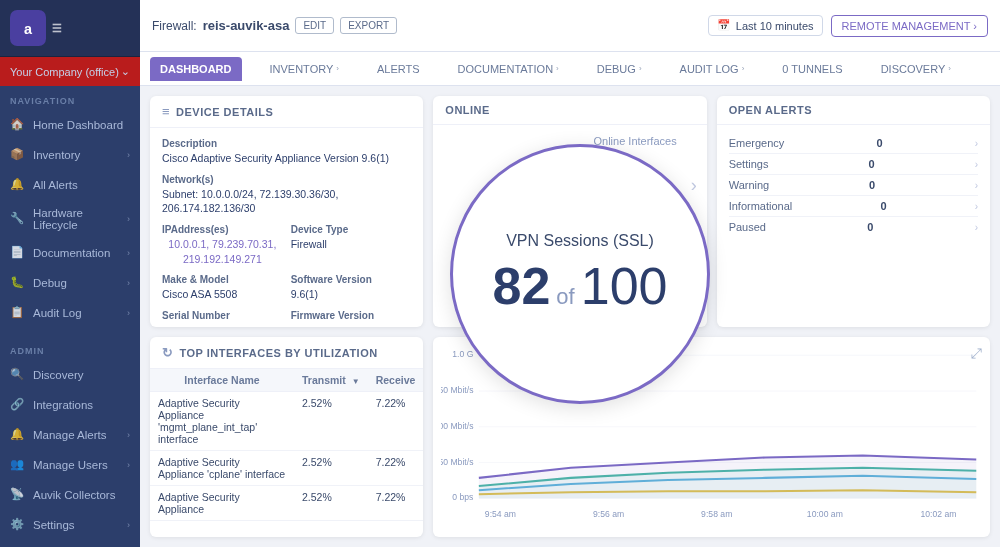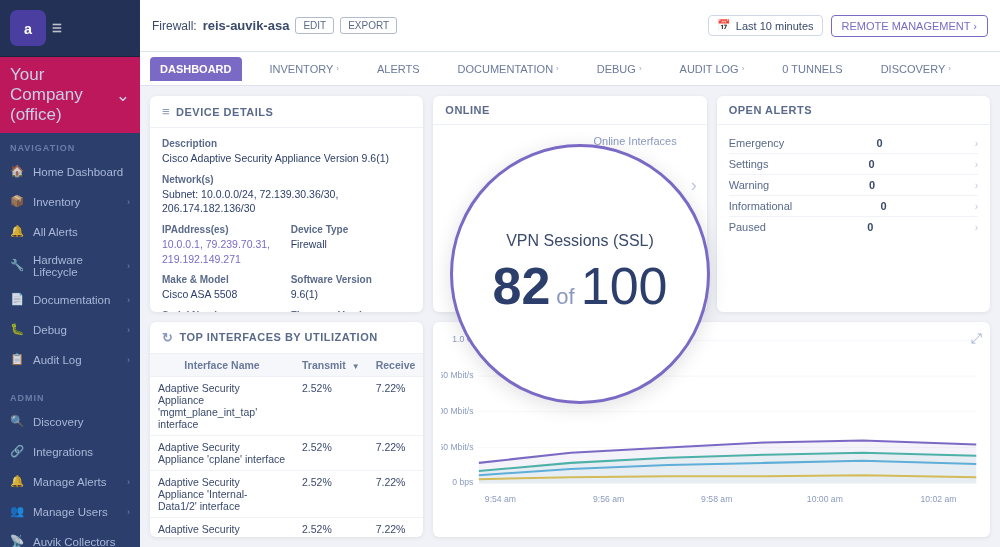--- a/index.html
+++ b/index.html
@@ -27,24 +27,24 @@
     .sidebar-logo-img {
       width: 36px;
       height: 36px;
       margin-right: 6px;
     }
     .company-selector {
       display: flex;
       align-items: center;
       justify-content: space-between;
       padding: 8px 10px;
-      background: #be185d;
+      background: #b91c1c;
       border-top: 1px solid #1a2540;
       color: #c5d0e8;
-      font-size: 17px;
+      font-size: 11px;
       cursor: pointer;
     }
     .sidebar-section-label {
       font-size: 9px;
       font-weight: 700;
       letter-spacing: 1px;
       color: #6a7fa8;
       padding: 10px 10px 4px 10px;
       text-transform: uppercase;
     }
@@ -457,21 +457,21 @@
           <div class="detail-label">Description</div>
           <div class="detail-value">Cisco Adaptive Security Appliance Version 9.6(1)</div>
         </div>
         <div class="detail-field">
           <div class="detail-label">Network(s)</div>
           <div class="detail-value">Subnet: 10.0.0.0/24, 72.139.30.36/30, 206.174.182.136/30</div>
         </div>
         <div class="detail-two-col">
           <div class="detail-field">
             <div class="detail-label">IPAddress(es)</div>
-            <div class="detail-value" style="color:#7b6ac5;">10.0.0.1, 79.239.70.31, 219.192.149.271</div>
+            <div class="detail-value" style="color:#7b6ac5;text-align:center;">10.0.0.1, 79.239.70.31, 219.192.149.271</div>
           </div>
           <div class="detail-field">
             <div class="detail-label">Device Type</div>
             <div class="detail-value">Firewall</div>
           </div>
         </div>
         <div class="detail-two-col">
           <div class="detail-field">
             <div class="detail-label">Make &amp; Model</div>
             <div class="detail-value">Cisco ASA 5508</div>
@@ -563,25 +563,20 @@
             <td>Adaptive Security Appliance 'mgmt_plane_int_tap' interface</td>
             <td class="col-transmit">2.52%</td>
             <td class="col-receive">7.22%</td>
           </tr>
           <tr>
             <td>Adaptive Security Appliance 'cplane' interface</td>
             <td class="col-transmit">2.52%</td>
             <td class="col-receive">7.22%</td>
           </tr>
           <tr>
-            <td>Adaptive Security Appliance 'Internal-Data1/2' interface</td>
-            <td class="col-transmit">2.52%</td>
-            <td class="col-receive">7.22%</td>
-          </tr>
-          <tr>
             <td>Adaptive Security Appliance</td>
             <td class="col-transmit">2.52%</td>
             <td class="col-receive">7.22%</td>
           </tr>
         </tbody>
       </table>
     </div>
 
     <div class="card chart-card" style="position:relative; grid-column: 2 / 4; grid-row: 2;">
       <span class="chart-expand">⤢</span>

